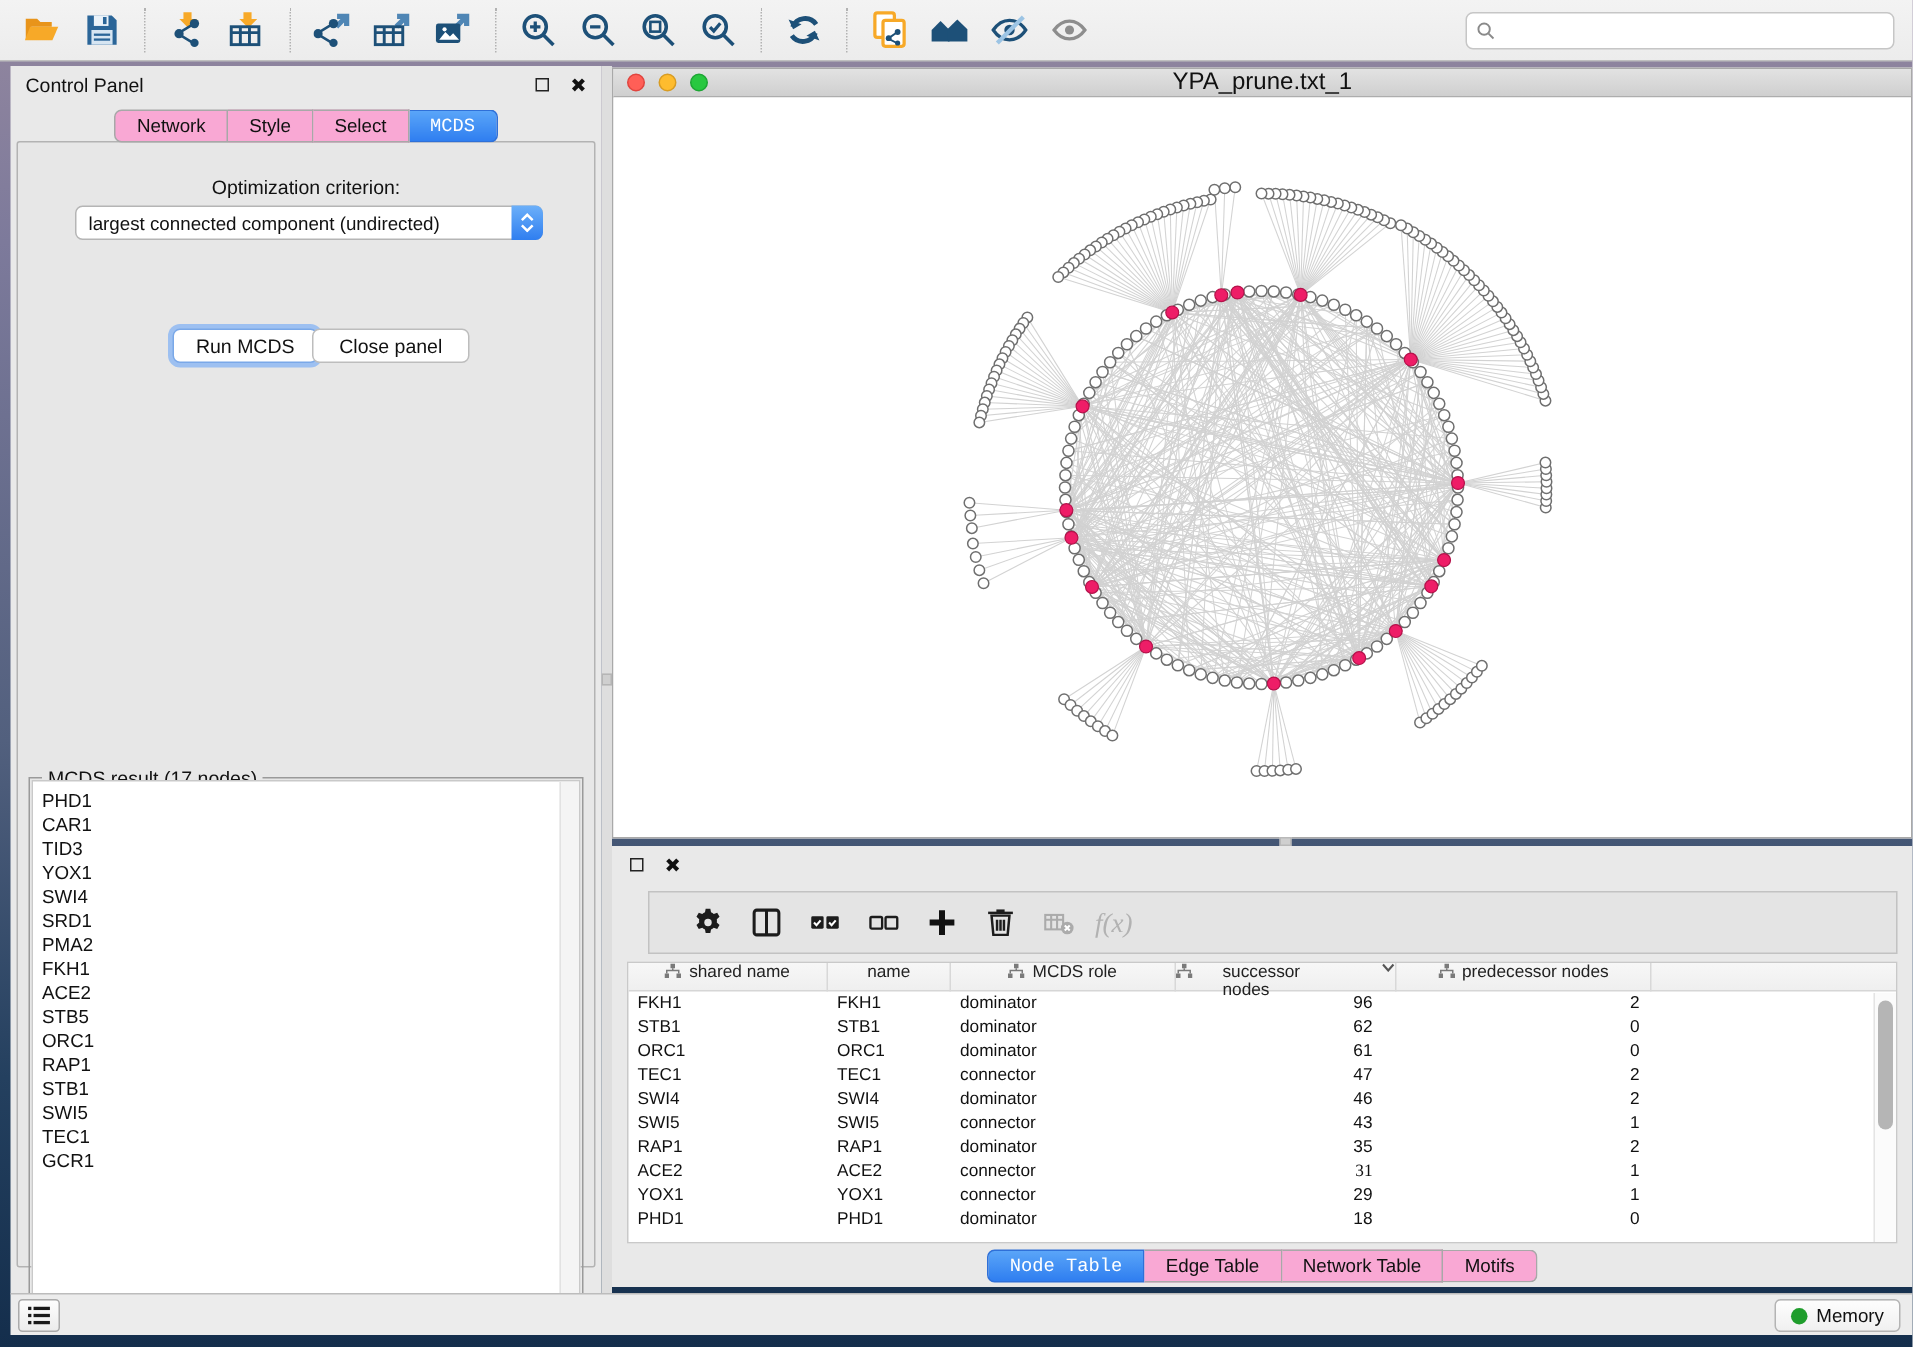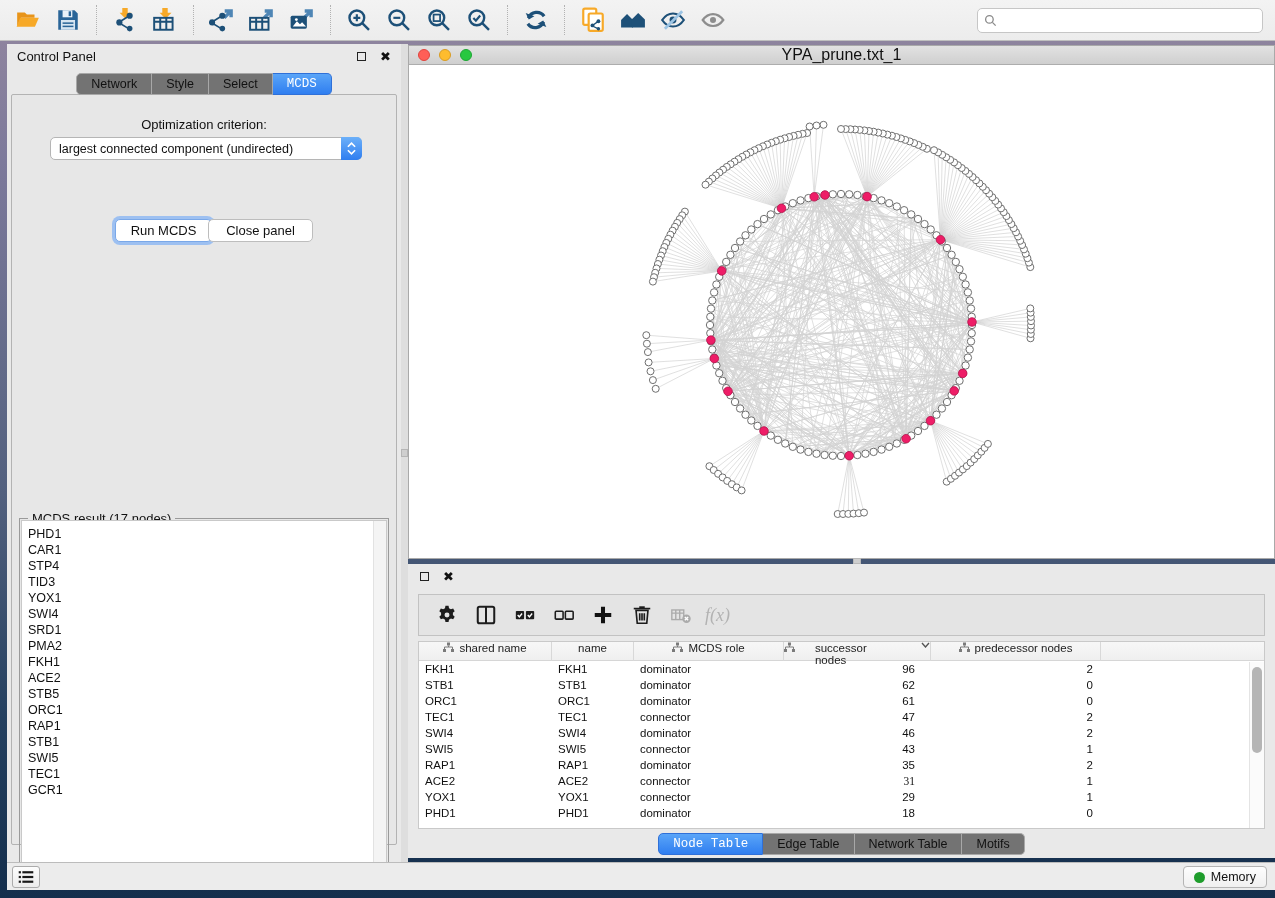--- a/index.html
+++ b/index.html
@@ -23,21 +23,21 @@
   
   .control-panel { position:absolute; left:7px; top:44px; width:394px; height:818px; background:#e9e9e9; }
   .panel-header { height:24px; display:flex; align-items:center; padding:0 10px; }
   .panel-title { font-size:13px; color:#111; flex:1; }
   .float-box { width:9px; height:9px; border:1.5px solid #222; margin-right:14px; }
   .close-x { font-size:13px; font-weight:bold; color:#111; line-height:1; }
   .cp-body { position:absolute; left:4px; right:4px; top:50px; bottom:17px;
     background:#e7e7e7; border:1px solid #b3b3b3; border-radius:2px; }
   .cp-tabs { position:absolute; top:-22px; left:0; right:0; display:flex; justify-content:center; }
   .seg { display:flex; }
-  .seg-btn { font-size:12.5px; padding:3px 14px; background:#737373; border:1px solid #a8a8a8; border-left:none; color:#111; }
+  .seg-btn { font-size:12.5px; padding:3px 14px; background:#f9a8d4; border:1px solid #a8a8a8; border-left:none; color:#111; }
   .seg-btn:first-child { border-left:1px solid #a8a8a8; border-radius:5px 0 0 5px; }
   .seg-btn:last-child { border-radius:0 5px 5px 0; }
   .seg-btn.sel { background:linear-gradient(#5aa5f8,#2f7ef0); color:#fff; border-color:#2f70d8;font-family:Liberation Mono, monospace; }
   .opt-label { position:absolute; top:22px; width:100%; text-align:center; font-size:13px; color:#111; }
   .combo { position:absolute; left:38px; top:42px; width:312px; height:23px; background:#fff;
     border:1px solid #b5b5b5; border-radius:5px; display:flex; align-items:center; }
   .combo-text { flex:1; font-size:12.5px; padding-left:8px; color:#111; white-space:nowrap; overflow:hidden; }
   .combo-step { width:21px; height:23px; margin-right:-1px; border-radius:0 5px 5px 0;
     background:linear-gradient(#6cb0f9,#2f7ef0); display:flex; flex-direction:column; align-items:center; justify-content:center; gap:1px; }
   .combo-step svg { width:9px; height:6px; }
@@ -62,22 +62,22 @@
     display:flex; align-items:center; position:relative; }
   .tl { width:12px; height:12px; border-radius:50%; margin-left:9px; }
   .tl.red { background:#ff5f57; border:0.5px solid #e0443e; }
   .tl.yellow { background:#febc2e; border:0.5px solid #d89c23; }
   .tl.green { background:#28c840; border:0.5px solid #1da634; }
   .net-title-text { position:absolute; width:100%; text-align:center; font-size:16px; color:#111; }
   .net-canvas { position:absolute; left:0; top:19px; right:0; bottom:0; background:#fff; }
 
   
   .table-panel { position:absolute; left:408px; top:564px; width:867px; height:294px; background:#e9e9e9; }
-  .tp-toolbar { position:absolute; left:10px; right:10px; top:30px; height:42px; background:#e4e4e4;
-    border:1px solid #c2c2c2; display:flex; align-items:center; padding-left:13px; gap:9px; }
+  .tp-toolbar { position:absolute; left:24px; right:10px; top:30px; height:42px; background:#e4e4e4;
+    border:1px solid #c2c2c2; display:flex; align-items:center; padding-left:24px; gap:9px; }
   .tp-btn { width:30px; height:30px; display:flex; align-items:center; justify-content:center; }
   .tp-btn svg { width:22px; height:22px; }
   .fx { font-family:"Liberation Serif","DejaVu Serif",serif; font-style:italic; font-size:18px; color:#b2b2b2; }
   .tbl { position:absolute; left:10px; right:10px; top:77px; height:188px; background:#fff; border:1px solid #c9c9c9; overflow:hidden; }
   .tbl-head { display:flex; background:linear-gradient(#f7f7f7,#efefef); border-bottom:1px solid #d6d6d6; height:19px; }
   .th { display:flex; align-items:flex-start; justify-content:center; gap:5px; font-size:11.5px; color:#222;
     border-right:1px solid #d8d8d8; height:19px; }
   .tr { display:flex; height:16px; }
   .td { font-size:11.5px; color:#111; line-height:16px; white-space:nowrap; overflow:hidden; }
   .td.l { padding-left:6px; text-align:left; }
@@ -304,21 +304,20 @@
       </span>
     </div>
     <button class="btn focus-ring" style="left:87px; top:124px; width:97px;">Run MCDS</button>
     <button class="btn" style="left:196px; top:124px; width:105px;">Close panel</button>
     <div class="mcds-box">
       <span class="mcds-legend">MCDS result (17 nodes)</span>
       <div class="mcds-list">
         <div id="mcds-items">
             <div class="mcds-item">PHD1</div>
             <div class="mcds-item">CAR1</div>
-            <div class="mcds-item">STP4</div>
             <div class="mcds-item">TID3</div>
             <div class="mcds-item">YOX1</div>
             <div class="mcds-item">SWI4</div>
             <div class="mcds-item">SRD1</div>
             <div class="mcds-item">PMA2</div>
             <div class="mcds-item">FKH1</div>
             <div class="mcds-item">ACE2</div>
             <div class="mcds-item">STB5</div>
             <div class="mcds-item">ORC1</div>
             <div class="mcds-item">RAP1</div>

